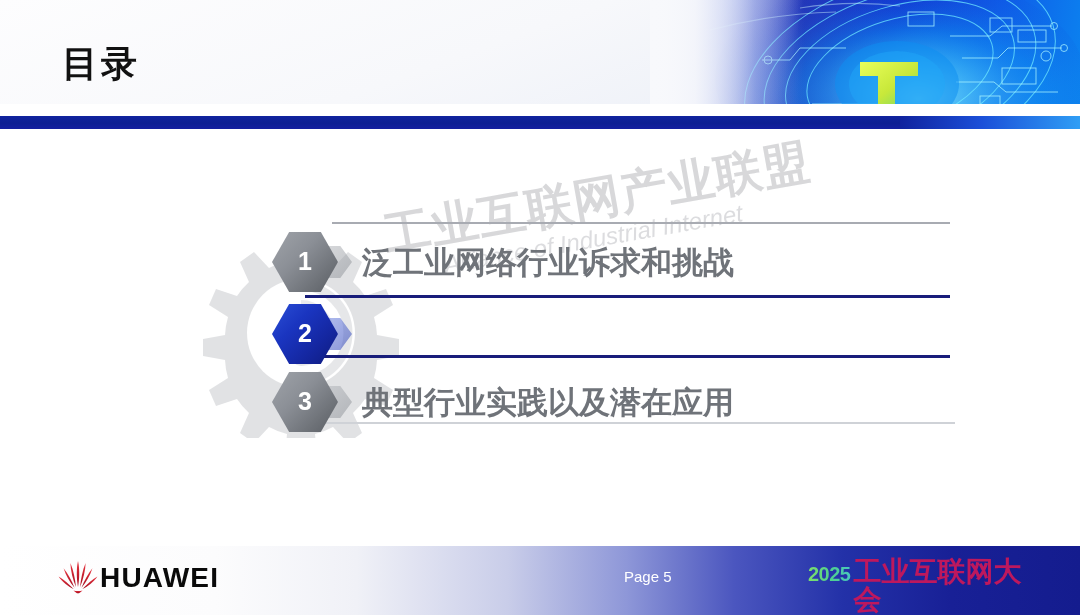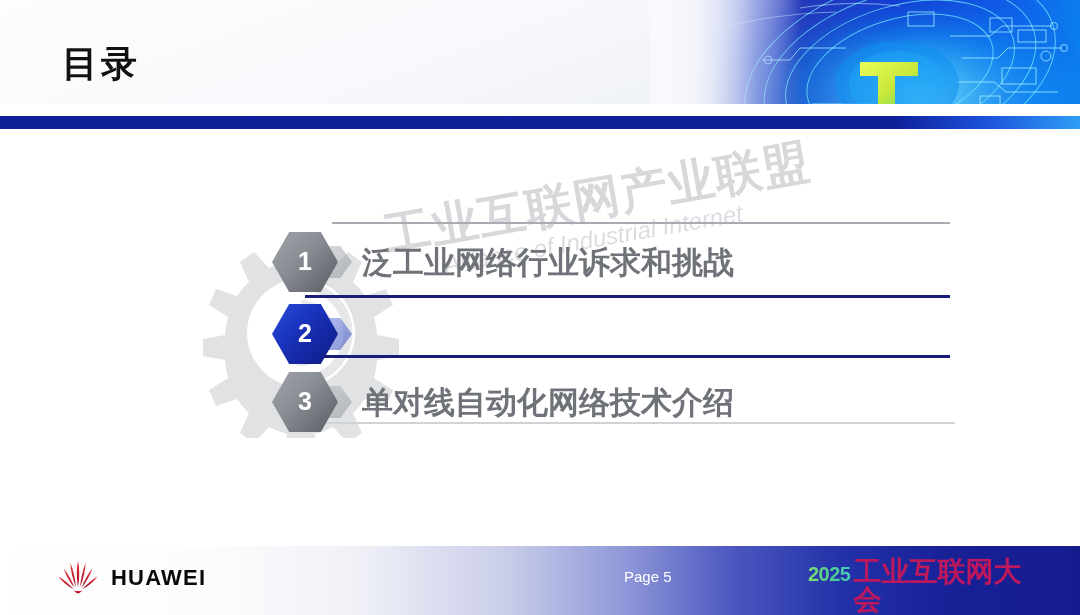--- a/index.html
+++ b/index.html
@@ -178,22 +178,21 @@
       #2331a8 78%, #182096 88%, #141c8e 100%);
   }
   .hw-logo {
     position: absolute;
     left: 56px; top: 558px;
     display: flex;
     align-items: center;
   }
   .hw-mark { width: 44px; height: 40px; flex: 0 0 auto; }
   .hw-word {
-    margin-left: 11px;
-    font-size: 22px;
+    font-size: 28px;
     font-weight: bold;
     color: #0a0a0a;
     letter-spacing: 1.2px;
     line-height: 1;
   }
   .page-num {
     position: absolute;
     left: 624px; top: 569px;
     font-size: 15px;
     color: #ffffff;
@@ -337,21 +336,21 @@
         <div class="hex-num">2</div>
       </div>
     </div>
 
     <div class="item item-3">
       <div class="hexbox">
         <div class="hex-tail gray"></div>
         <div class="hex hex-gray"></div>
         <div class="hex-num">3</div>
       </div>
-      <div class="item-label label-gray">单对线自动化网络技术介绍</div>
+      <div class="item-label label-gray">典型行业实践以及潜在应用</div>
     </div>
   </div>
 
   <div class="footer"></div>
 
   <div class="hw-logo">
     <svg class="hw-mark" viewBox="0 0 44 40">
       <defs>
         <linearGradient id="hwr" x1="0" y1="0" x2="0" y2="1">
           <stop offset="0%" stop-color="#e8343f"></stop>

